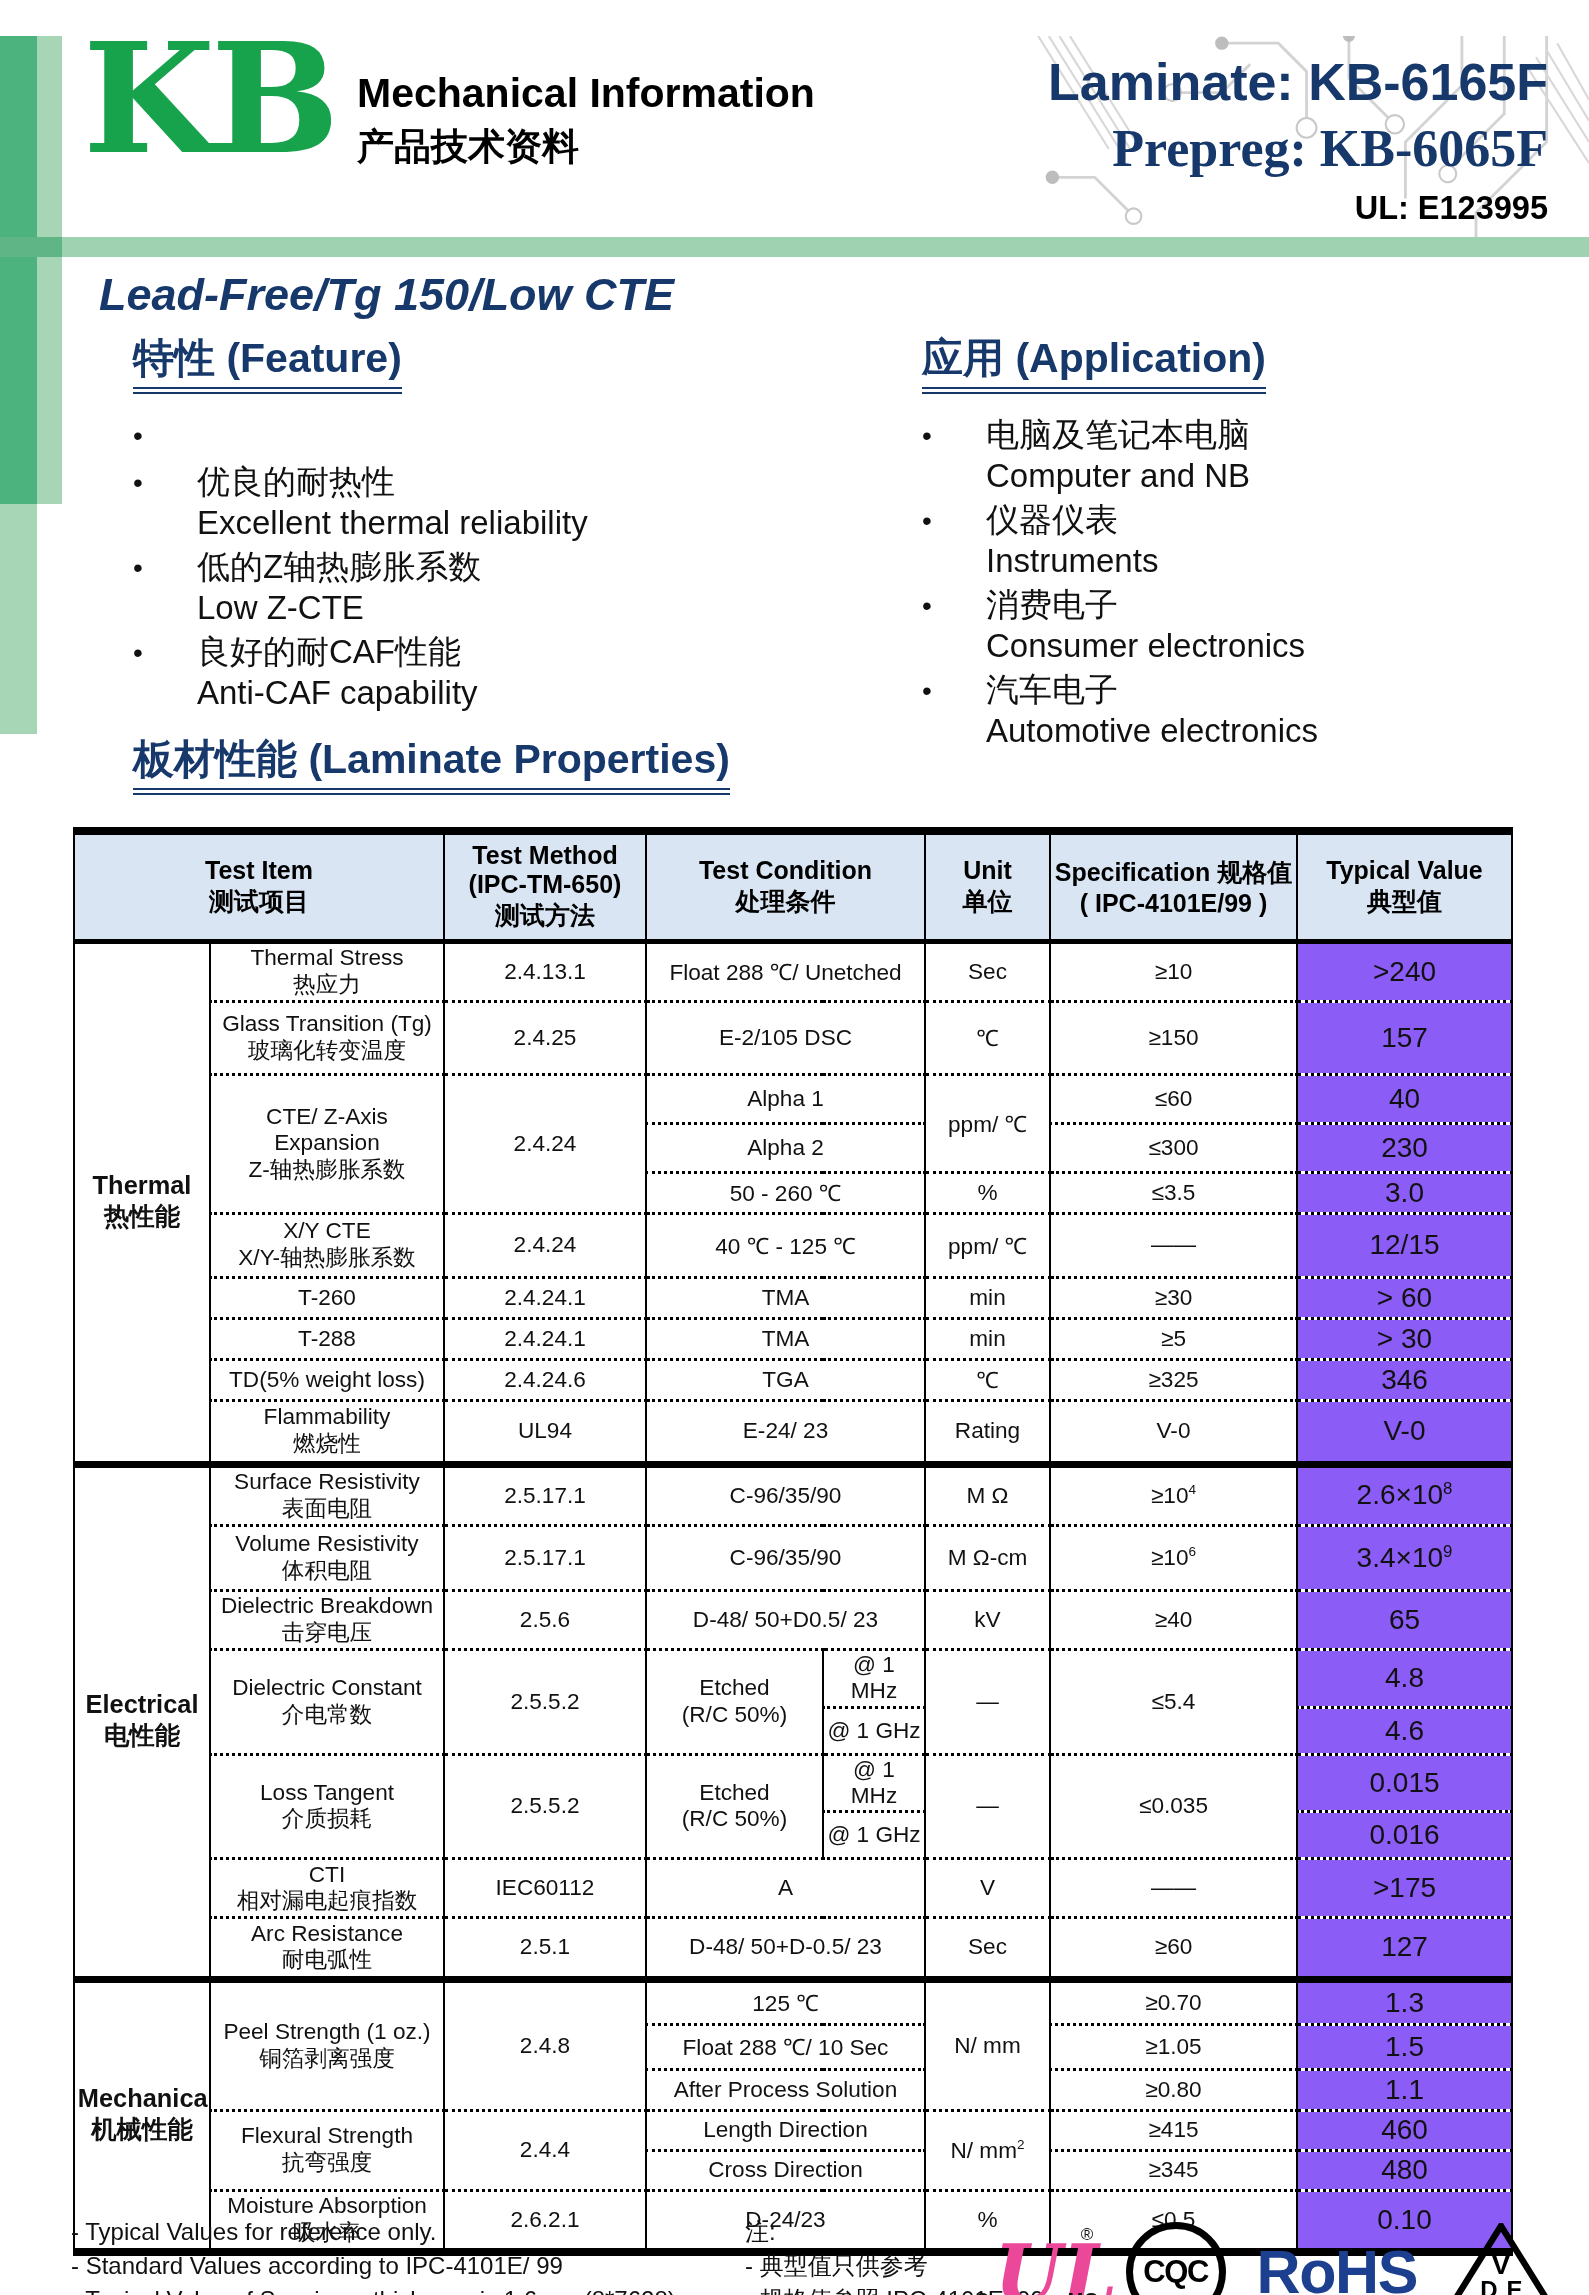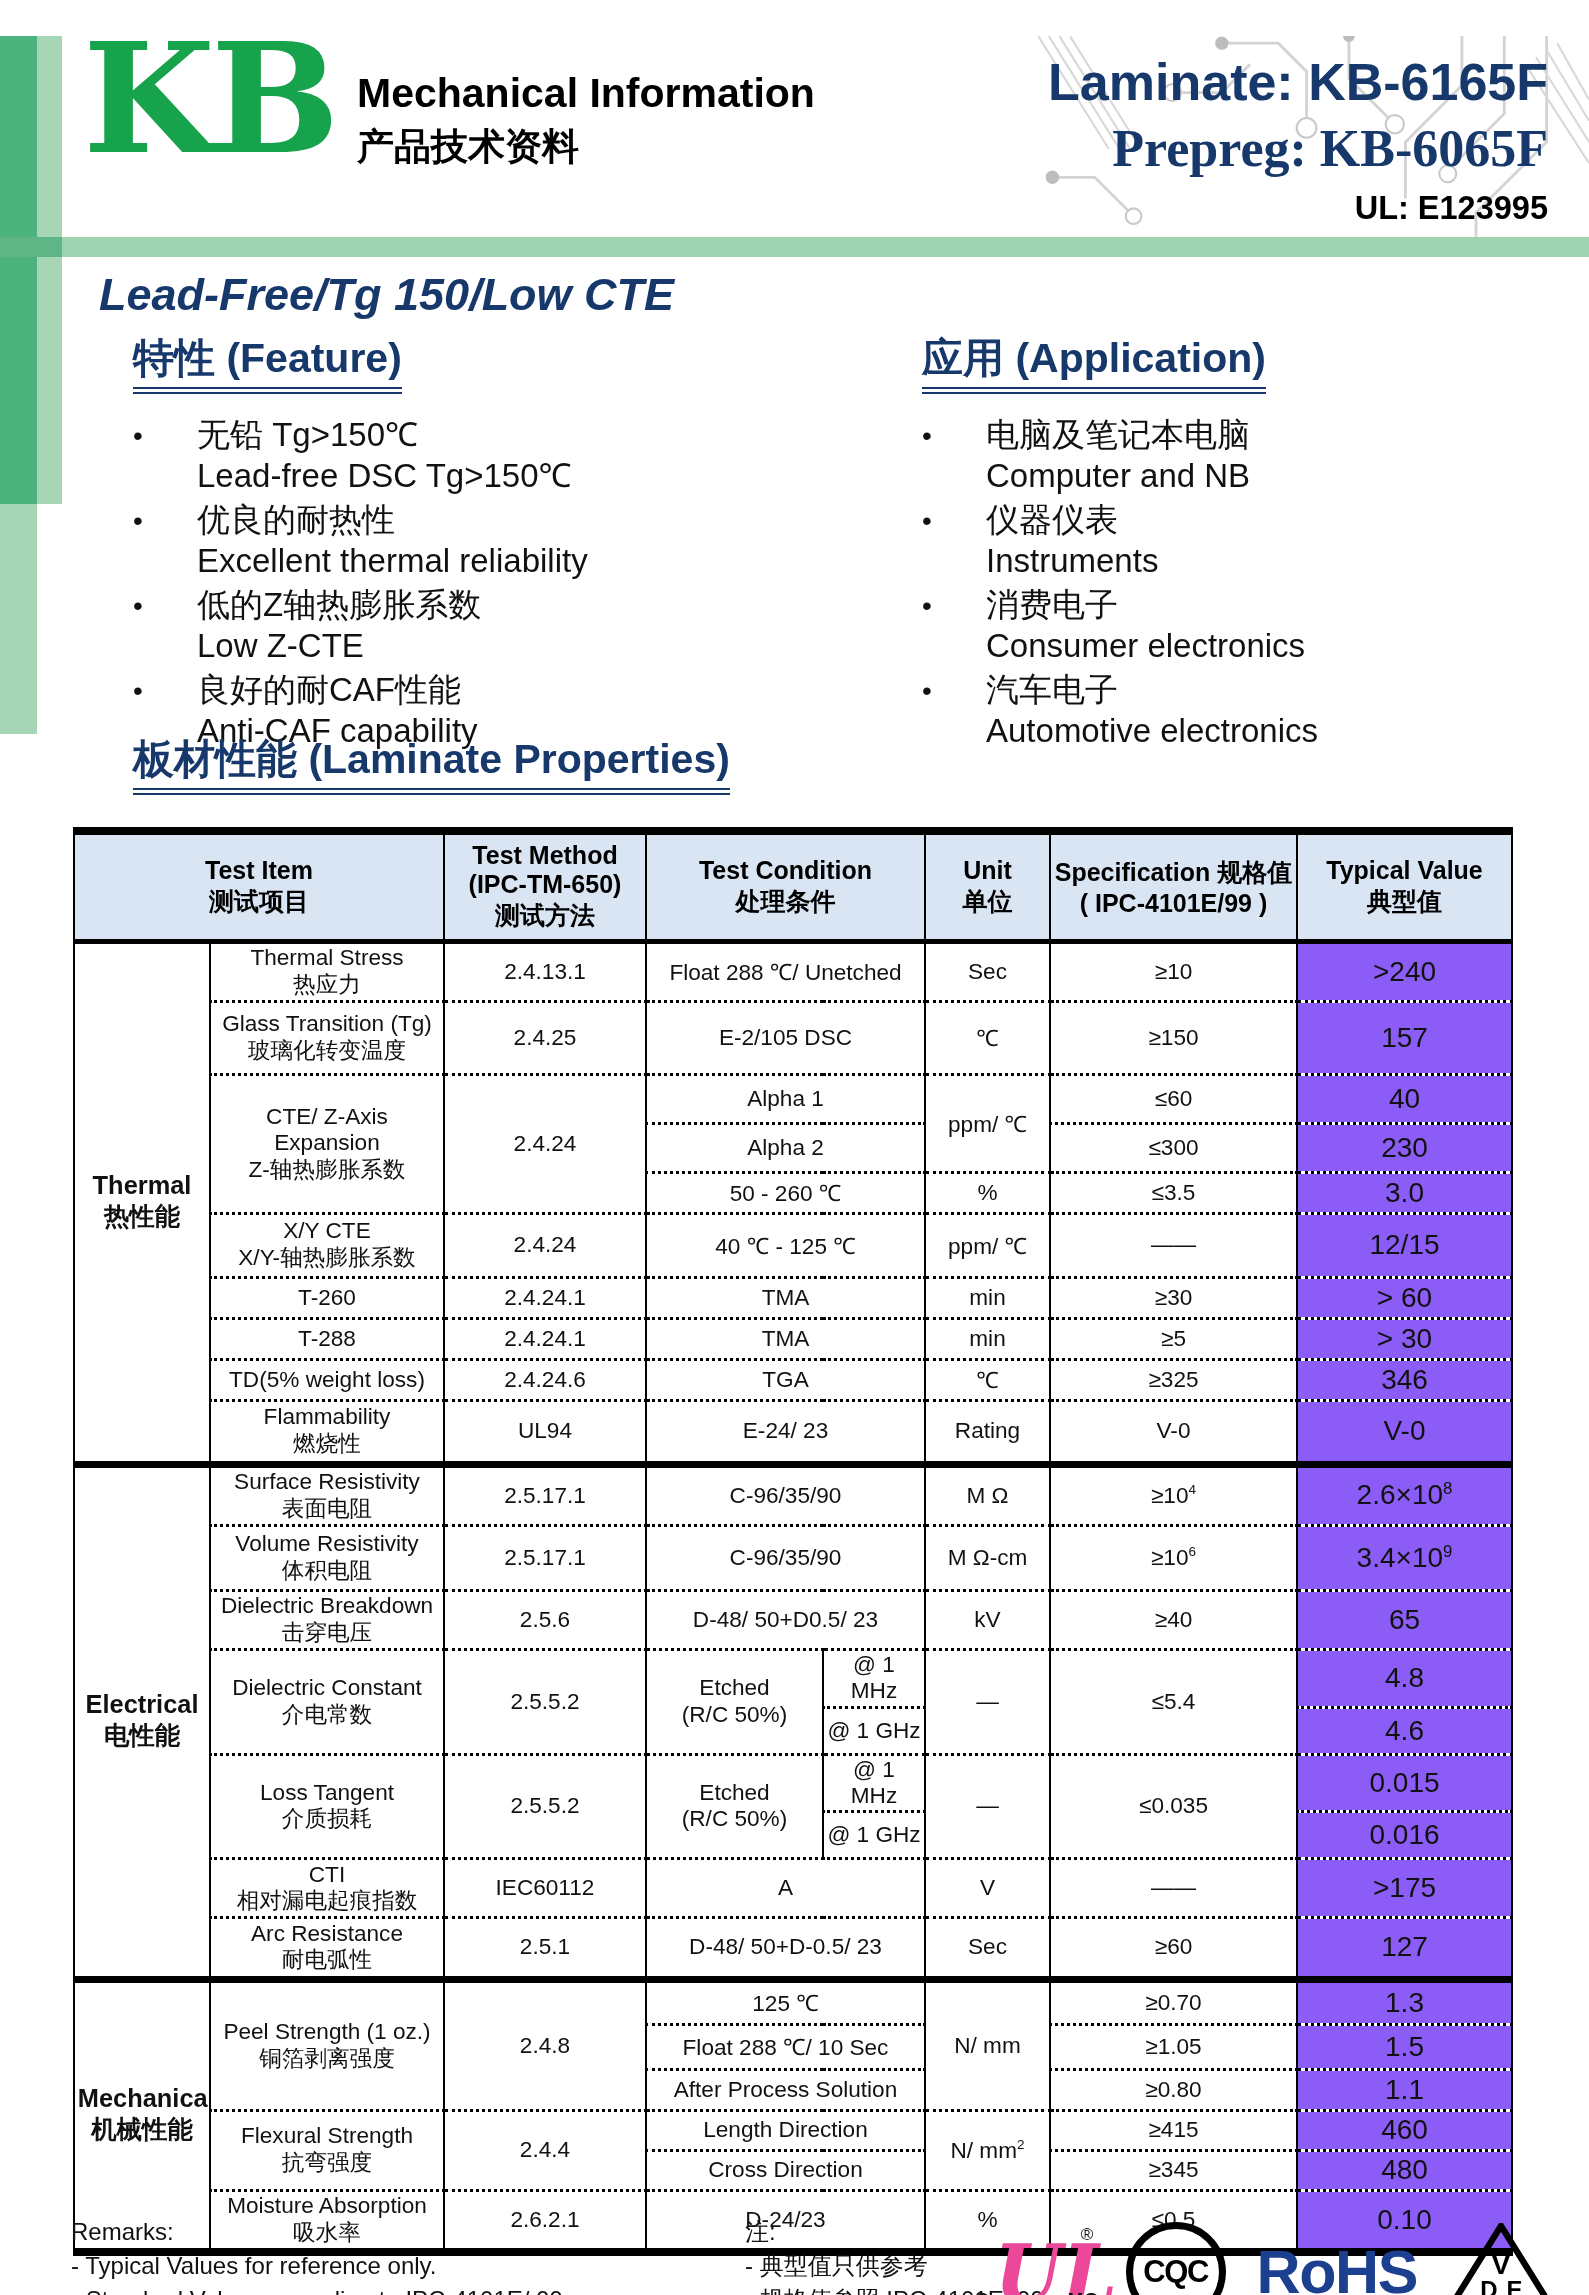--- a/index.html
+++ b/index.html
@@ -126,22 +126,20 @@
   <div id="prod-prepreg">Prepreg: KB-6065F</div>
   <div id="ul-num">UL: E123995</div>
 
   <div id="tagline">Lead-Free/Tg 150/Low CTE</div>
 
   <div id="feature">
     <span class="sec-head">特性 (Feature)</span>
     <div class="blist">
       <div class="bitem">
         <span class="bullet">•</span>
-        <span class="btxt"><span>无铅 Tg&gt;150℃</span><br>
-        <span>Lead-free DSC Tg&gt;150℃</span></span>
       </div>
       <div class="bitem">
         <span class="bullet">•</span>
         <span class="btxt"><span>优良的耐热性</span><br>
         <span>Excellent thermal reliability</span></span>
       </div>
       <div class="bitem">
         <span class="bullet">•</span>
         <span class="btxt"><span>低的Z轴热膨胀系数</span><br>
         <span>Low Z-CTE</span></span>
@@ -472,21 +470,20 @@
       <td class="dot">2.6.2.1</td>
       <td class="dot" colspan="2">D-24/23</td>
       <td class="dot">%</td>
       <td class="dot">≤0.5</td>
       <td class="typ dot">0.10</td>
     </tr>
   </tbody>
     </table>
 
   <div id="remarks-l">
-    <div>Remarks:</div>
     <div>- Typical Values for reference only.</div>
     <div>- Standard Values according to IPC-4101E/ 99</div>
     <div>- Typical Value of Specimen thickness  is 1.6mm (8*7628)</div>
   </div>
   <div id="remarks-r">
     <div>注:</div>
     <div>- 典型值只供参考</div>
     <div>- 规格值参照 IPC-4101E/ 99</div>
     <div>- 样品 的厚度为 1.6mm (8*7628)</div>
   </div>

